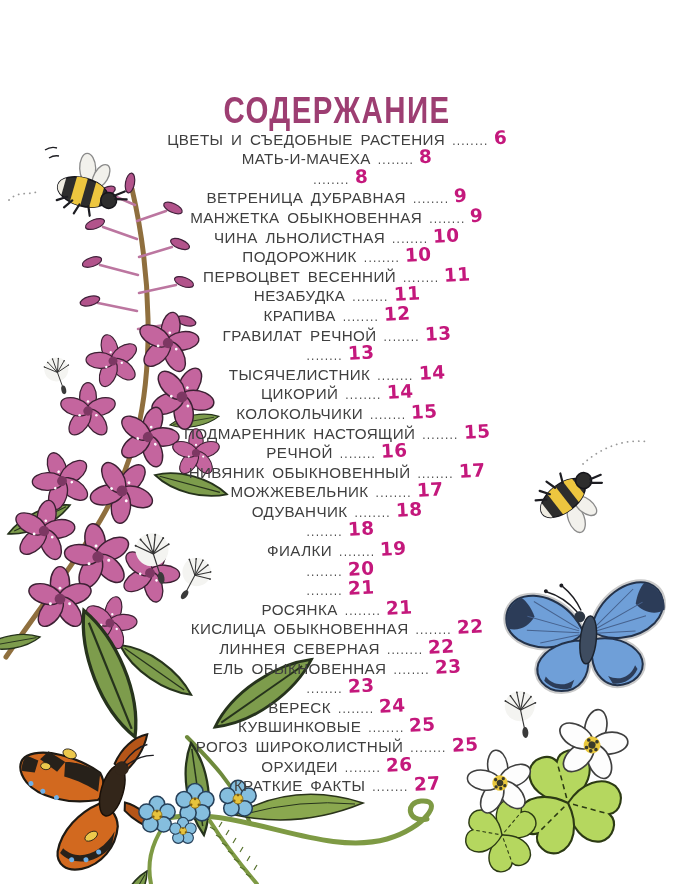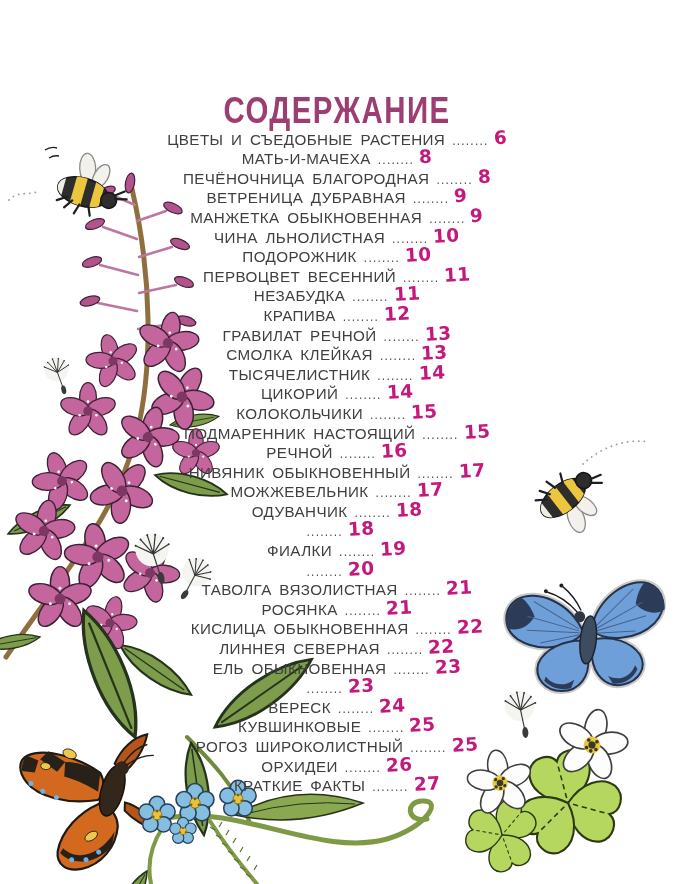--- a/index.html
+++ b/index.html
@@ -296,21 +296,20 @@
       <span class="toc-label">ЦВЕТЫ И СЪЕДОБНЫЕ РАСТЕНИЯ</span>
       <span class="toc-dots">........</span>
       <span class="toc-num">6</span>
     </div>
     <div class="toc-row">
       <span class="toc-label">МАТЬ-И-МАЧЕХА</span>
       <span class="toc-dots">........</span>
       <span class="toc-num">8</span>
     </div>
     <div class="toc-row">
-      <span class="toc-label">ПЕЧЁНОЧНИЦА БЛАГОРОДНАЯ</span>
       <span class="toc-dots">........</span>
       <span class="toc-num">8</span>
     </div>
     <div class="toc-row">
       <span class="toc-label">ВЕТРЕНИЦА ДУБРАВНАЯ</span>
       <span class="toc-dots">........</span>
       <span class="toc-num">9</span>
     </div>
     <div class="toc-row">
       <span class="toc-label">МАНЖЕТКА ОБЫКНОВЕННАЯ</span>
@@ -341,21 +340,20 @@
       <span class="toc-label">КРАПИВА</span>
       <span class="toc-dots">........</span>
       <span class="toc-num">12</span>
     </div>
     <div class="toc-row">
       <span class="toc-label">ГРАВИЛАТ РЕЧНОЙ</span>
       <span class="toc-dots">........</span>
       <span class="toc-num">13</span>
     </div>
     <div class="toc-row">
-      <span class="toc-label">СМОЛКА КЛЕЙКАЯ</span>
       <span class="toc-dots">........</span>
       <span class="toc-num">13</span>
     </div>
     <div class="toc-row">
       <span class="toc-label">ТЫСЯЧЕЛИСТНИК</span>
       <span class="toc-dots">........</span>
       <span class="toc-num">14</span>
     </div>
     <div class="toc-row">
       <span class="toc-label">ЦИКОРИЙ</span>
@@ -399,21 +397,20 @@
     <div class="toc-row">
       <span class="toc-label">ФИАЛКИ</span>
       <span class="toc-dots">........</span>
       <span class="toc-num">19</span>
     </div>
     <div class="toc-row">
       <span class="toc-dots">........</span>
       <span class="toc-num">20</span>
     </div>
     <div class="toc-row">
-      <span class="toc-label">ТАВОЛГА ВЯЗОЛИСТНАЯ</span>
       <span class="toc-dots">........</span>
       <span class="toc-num">21</span>
     </div>
     <div class="toc-row">
       <span class="toc-label">РОСЯНКА</span>
       <span class="toc-dots">........</span>
       <span class="toc-num">21</span>
     </div>
     <div class="toc-row">
       <span class="toc-label">КИСЛИЦА ОБЫКНОВЕННАЯ</span>

